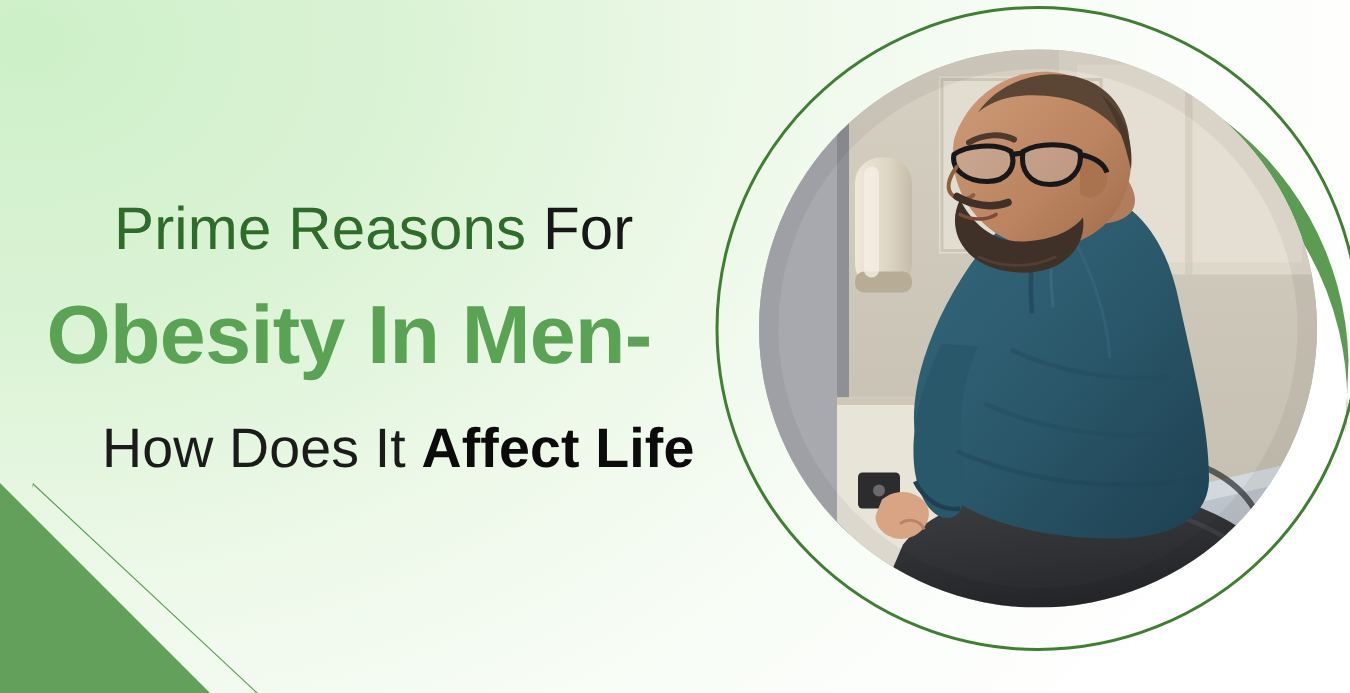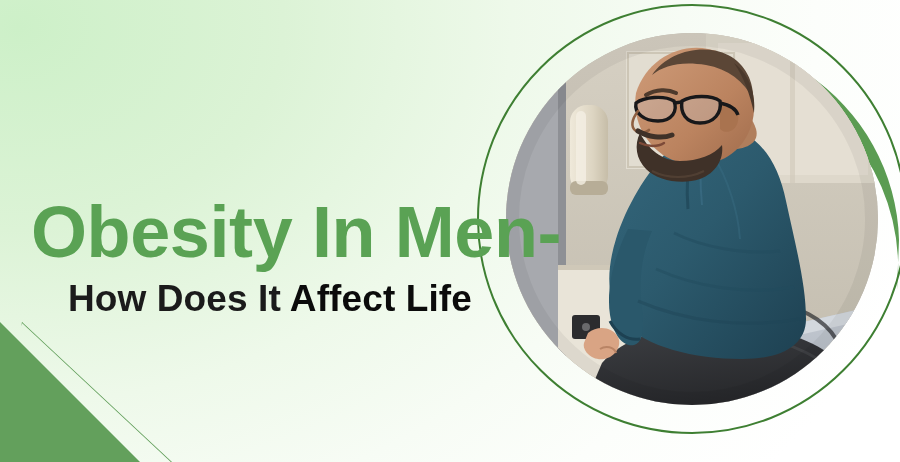--- a/index.html
+++ b/index.html
@@ -87,32 +87,32 @@
     top: 133px;
     font-size: 40px;
     font-weight: 300;
     letter-spacing: 0.1px;
   }
   .line1 .seg-dark-green { color: #2f6b2a; }
   .line1 .seg-black { color: #171717; }
   .line2 {
     left: 31px;
     top: 196px;
-    font-size: 72px;
+    font-size: 55px;
     font-weight: 700;
     color: #5aa254;
     letter-spacing: -0.4px;
   }
   .line3 {
     left: 68px;
     top: 280px;
     font-size: 37px;
     letter-spacing: 0.1px;
   }
-  .line3 .seg-light { color: #1b1b1b; font-weight: 700; }
+  .line3 .seg-light { color: #1b1b1b; font-weight: 400; }
   .line3 .seg-bold  { color: #0b0b0b; font-weight: 700; text-align: center; }
 </style>
 </head>
 <body>
 
 <div id="banner">
 
   <div class="tri-solid"></div>
   <div class="tri-outline">
     <svg width="172" height="140" viewBox="0 0 172 140">
@@ -285,20 +285,23 @@
         <path d="M 146,138 C 162,146 182,146 198,138" fill="none" stroke="#594638" stroke-width="2" opacity="0.7"></path>
 
         <path d="M 134,110 C 142,114 152,114 158,110" fill="none" stroke="#7d4a38" stroke-width="2.4" stroke-linecap="round"></path>
 
         <circle cx="186" cy="186" r="186" fill="none" stroke="#000000" stroke-width="26" opacity="0.05"></circle>
       </svg>
     </div>
   </div>
 
   <div class="headline">
+    <div class="line line1">
+      <span class="seg-dark-green">Prime Reasons</span><span class="seg-black"> For</span>
+    </div>
 
     <div class="line line2">Obesity In Men-</div>
 
     <div class="line line3">
       <span class="seg-light">How Does It </span><span class="seg-bold">Affect Life</span>
     </div>
   </div>
 
 </div>
 

